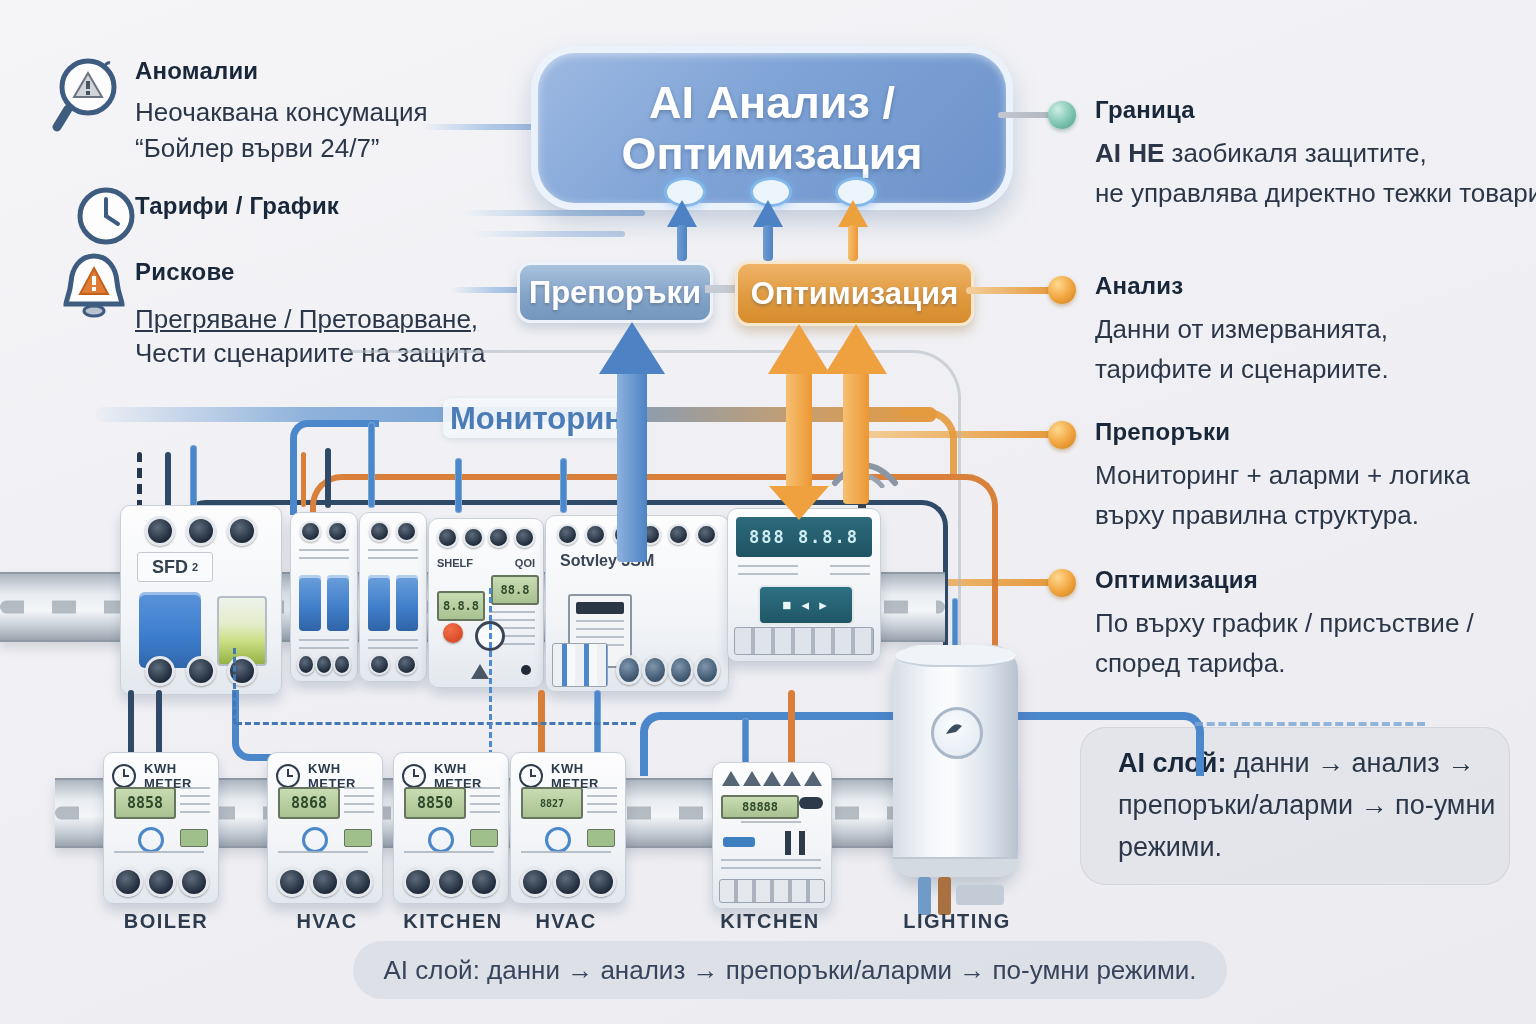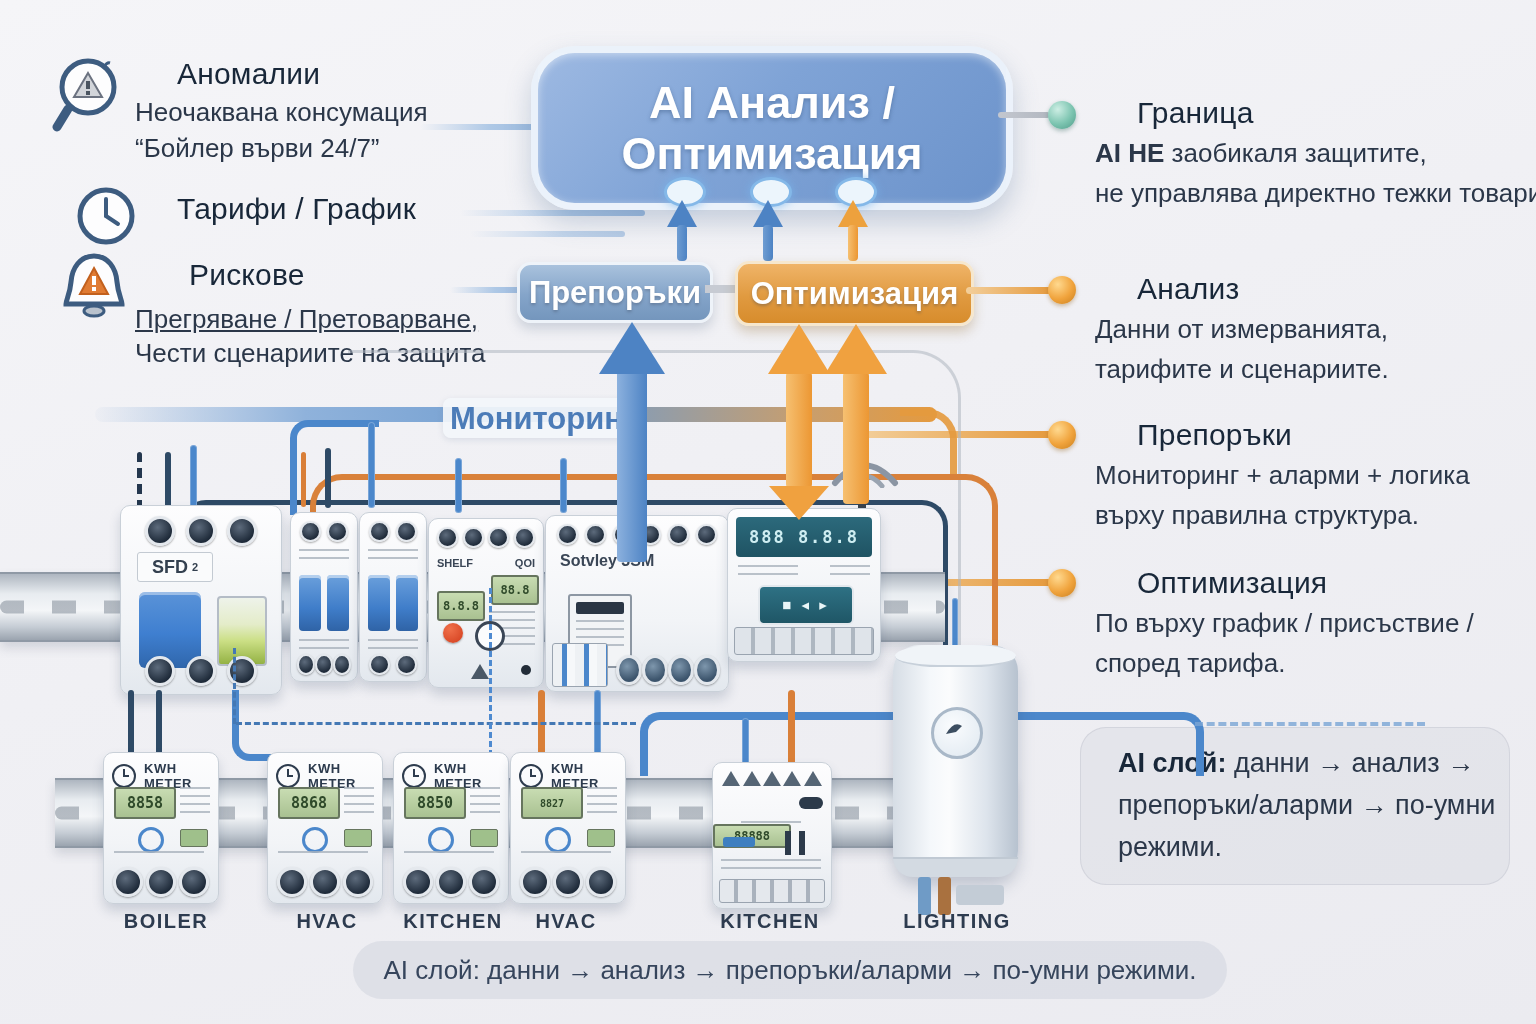--- a/index.html
+++ b/index.html
@@ -1,21 +1,21 @@
 <!DOCTYPE html>
 <html><head>
 <meta charset="utf-8">
 <style>
   html,body{margin:0;padding:0;background:#e8e8ec;}
   .canvas{position:relative;width:1536px;height:1024px;overflow:hidden;
     background:linear-gradient(160deg,#f5f5f8 0%,#f0f0f4 45%,#ebebf0 100%);
     font-family:"Liberation Sans",sans-serif;color:#223048;}
   .abs{position:absolute;}
   
-  .h1{font-weight:normal;font-size:30px;color:#182739;letter-spacing:.2px;margin-left:42px;}
+  .h1{font-weight:bold;font-size:24px;color:#182739;letter-spacing:.2px;}
   .body-t{font-size:26px;color:#2b3749;}
   
   .fadeline{height:6px;border-radius:3px;background:linear-gradient(90deg,rgba(160,190,225,0),#aec8e6 60%,#9cbade);}
   
   .aibox{left:531px;top:46px;width:468px;height:150px;border-radius:44px;
     background:linear-gradient(135deg,#9db9e2 0%,#7fa3d6 45%,#6c93cb 100%);
     border:7px solid rgba(240,246,252,.95);box-shadow:0 12px 26px rgba(80,110,150,.28), inset 0 2px 8px rgba(255,255,255,.5);
     display:flex;flex-direction:column;align-items:center;justify-content:center;}
   .aibox .t{color:#fff;font-weight:bold;font-size:45px;line-height:1.14;text-shadow:0 2px 4px rgba(40,70,110,.4);text-align:center;}
   .port{position:absolute;width:36px;height:24px;border-radius:50%;background:#ecf5fc;border:3px solid #84b8e8;box-shadow:0 0 10px rgba(120,180,235,.8);}
@@ -98,21 +98,21 @@
 
   <div class="abs" style="left:58px;top:252px;">
     <svg width="72" height="68" viewBox="0 0 72 68">
       <path d="M36 4 C22 4 14 16 13 30 C12 42 8 48 8 52 L64 52 C64 48 60 42 59 30 C58 16 50 4 36 4 Z" fill="#fdfdfe" stroke="#3d5c80" stroke-width="5"></path>
       <ellipse cx="36" cy="59" rx="10" ry="5" fill="#b9c2cd" stroke="#3d5c80" stroke-width="3"></ellipse>
       <polygon points="36,16 50,42 22,42" fill="#e07b33" stroke="#c2601d" stroke-width="2"></polygon>
       <rect x="34" y="24" width="4" height="9" fill="#fff"></rect>
       <rect x="34" y="35" width="4" height="4" fill="#fff"></rect>
     </svg>
   </div>
-  <div class="abs h1" style="left:147px;top:258px;">Рискове</div>
+  <div class="abs h1" style="left:135px;top:258px;">Рискове</div>
   <div class="abs body-t" style="left:135px;top:304px;text-decoration:underline;">Прегряване / Претоварване,</div>
   <div class="abs body-t" style="left:135px;top:338px;">Чести сценариите на защита</div>
 
   <div class="abs aibox">
     <div class="t">AI Анализ /</div>
     <div class="t">Оптимизация</div>
   </div>
   <div class="port abs" style="left:664px;top:177px;"></div>
   <div class="port abs" style="left:750px;top:177px;"></div>
   <div class="port abs" style="left:835px;top:177px;"></div>
@@ -396,21 +396,21 @@
   </div>
 
   <div class="abs device" style="left:712px;top:762px;width:118px;height:145px;">
     <div style="display:flex;justify-content:space-around;margin:8px 8px 0;">
       <div class="tri" style="border-bottom-color:#55импress;border-bottom-color:#556575;"></div>
       <div class="tri" style="border-bottom-color:#556575;"></div>
       <div class="tri" style="border-bottom-color:#556575;"></div>
       <div class="tri" style="border-bottom-color:#556575;"></div>
       <div class="tri" style="border-bottom-color:#556575;"></div>
     </div>
-    <div class="lcd abs" style="left:0;top:32px;width:74px;height:20px;font-size:12px;margin-top:29px;">88888</div>
+    <div class="lcd abs" style="left:8px;top:32px;width:74px;height:20px;font-size:12px;">88888</div>
     <div class="abs" style="right:8px;top:34px;width:24px;height:12px;border-radius:6px;background:#2c3a4a;"></div>
     <div class="abs tinylines" style="left:28px;top:58px;width:60px;height:8px;"></div>
     <div class="abs" style="left:10px;top:74px;width:32px;height:10px;border-radius:3px;background:#3e7fc0;"></div>
     <div class="abs" style="left:72px;top:68px;width:22px;height:24px;background:repeating-linear-gradient(90deg,#2c3a4a 0 6px,transparent 6px 14px);"></div>
     <div class="abs tinylines" style="left:8px;top:96px;width:100px;height:10px;"></div>
     <div class="abs" style="left:6px;right:6px;bottom:5px;height:22px;background:repeating-linear-gradient(90deg,#e4e8ed 0 14px,#a9b2bd 14px 18px);border:1px solid #9aa4b0;border-radius:3px;"></div>
   </div>
 
   <div class="abs" style="left:893px;top:645px;width:125px;height:232px;border-radius:26px;
        background:linear-gradient(90deg,#d6dde5 0%,#f5f8fb 30%,#fbfcfd 45%,#dde4ec 75%,#b7c2cf 100%);box-shadow:0 10px 16px rgba(60,80,110,.25);">

